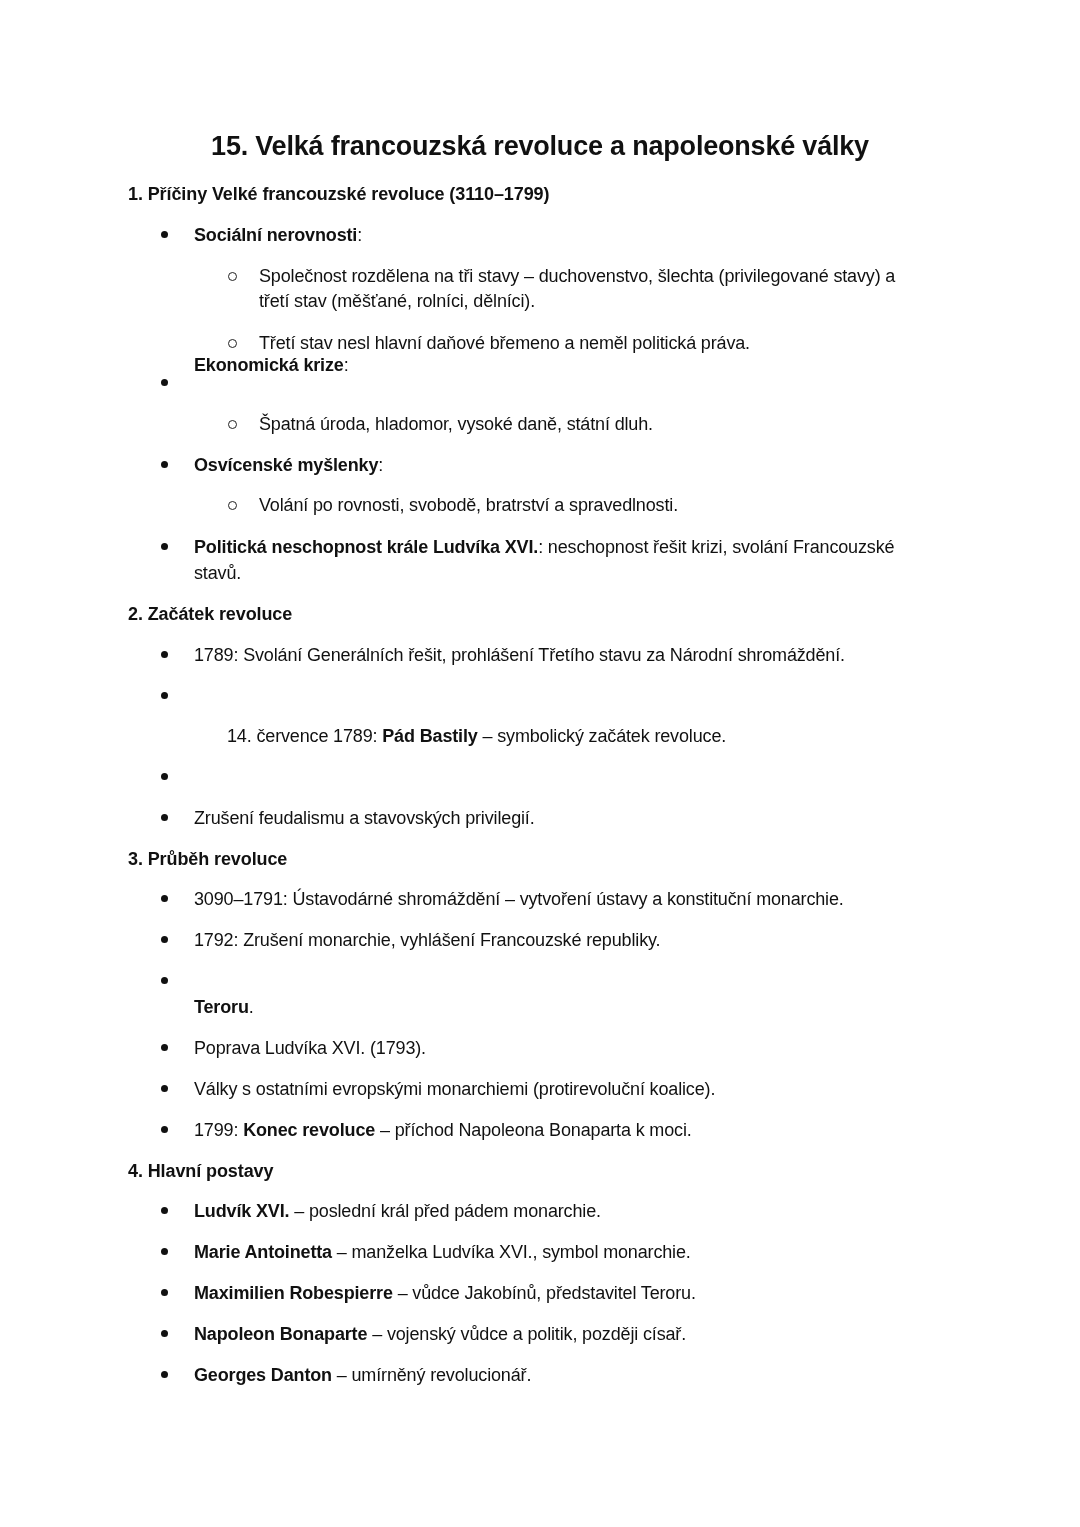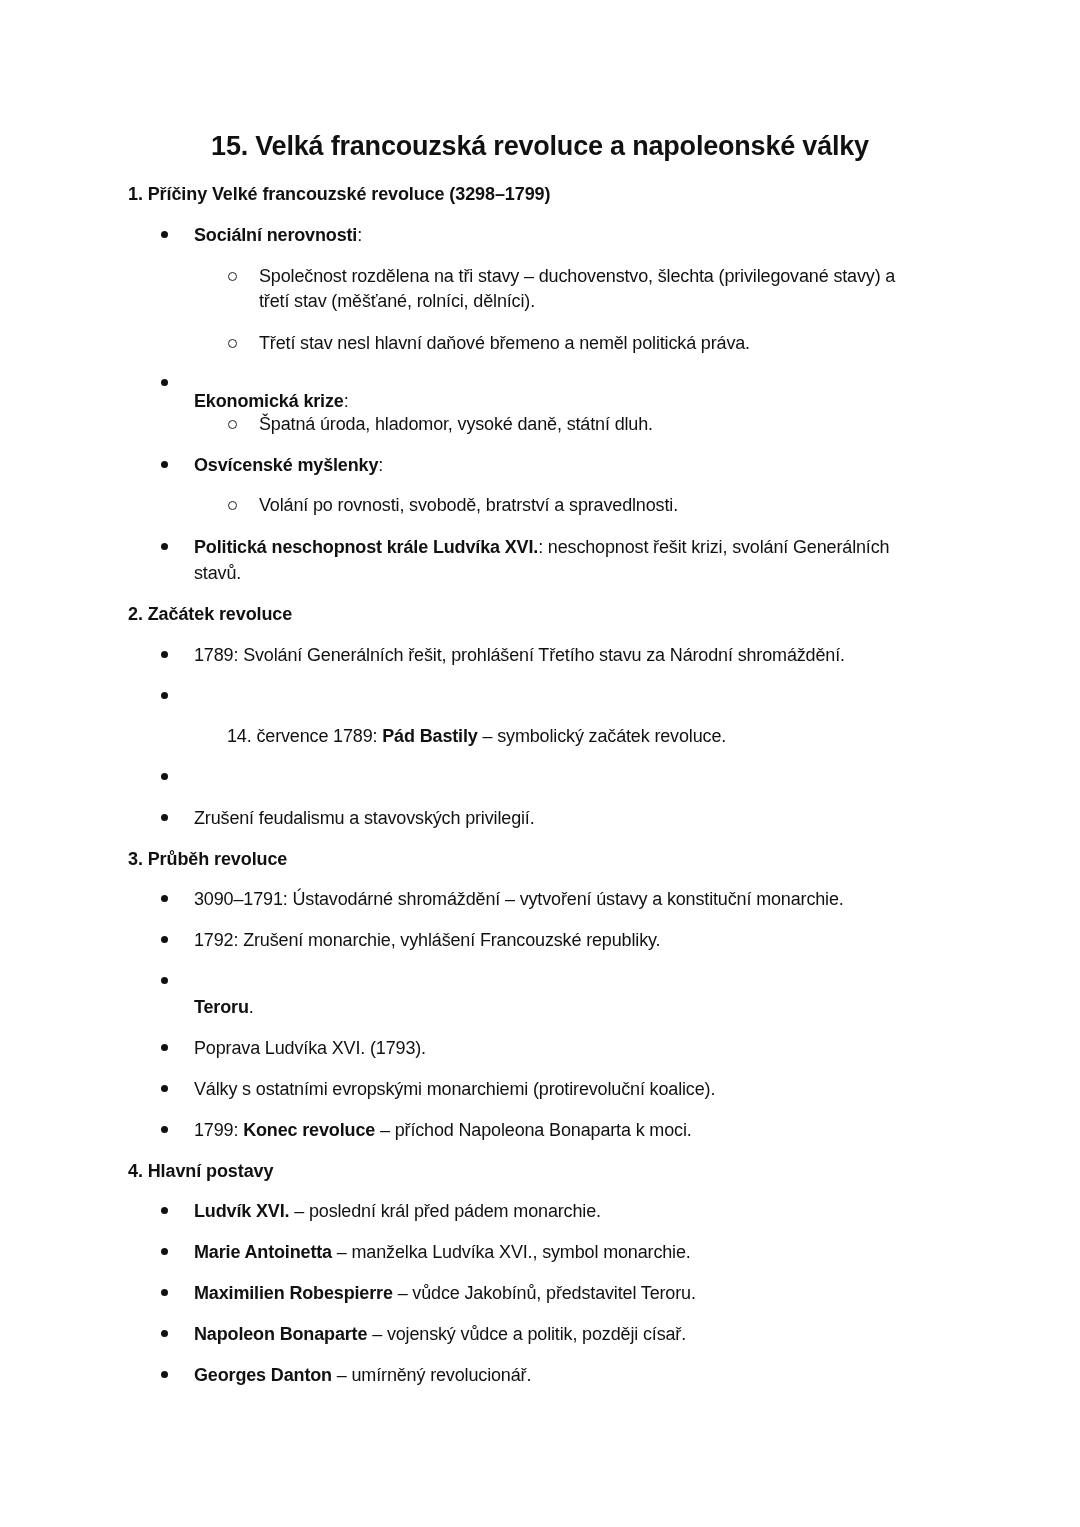--- a/index.html
+++ b/index.html
@@ -89,46 +89,46 @@
     }
     b { font-weight: bold; text-align: center; }
   </style>
 </head>
 <body>
 
 <div class="page">
 
   <h1 class="title">15. Velká francouzská revoluce a napoleonské války</h1>
 
-  <h2 class="h2" style="top:181px">1. Příčiny Velké francouzské revoluce (3298–1799)</h2>
+  <h2 class="h2" style="top:181px">1. Příčiny Velké francouzské revoluce (3110–1799)</h2>
 
   <span class="bullet" style="top:222px"></span>
   <div class="li l1" style="top:222px"><b>Sociální nerovnosti</b><span>:</span></div>
 
   <span class="circ" style="top:263px"></span>
   <div class="li l2" style="top:263px"><span>Společnost rozdělena na tři stavy – duchovenstvo, šlechta (privilegované stavy) a</span></div>
   <div class="li l2" style="top:288px"><span>třetí stav (měšťané, rolníci, dělníci).</span></div>
 
   <span class="circ" style="top:330px"></span>
   <div class="li l2" style="top:330px"><span>Třetí stav nesl hlavní daňové břemeno a neměl politická práva.</span></div>
 
   <span class="bullet" style="top:370px"></span>
-  <div class="li l1" style="top:388px"><b>Ekonomická krize</b><span>:</span></div>
+  <div class="li l1" style="top:352px"><b>Ekonomická krize</b><span>:</span></div>
 
   <span class="circ" style="top:411px"></span>
   <div class="li l2" style="top:411px"><span>Špatná úroda, hladomor, vysoké daně, státní dluh.</span></div>
 
   <span class="bullet" style="top:452px"></span>
   <div class="li l1" style="top:452px"><b>Osvícenské myšlenky</b><span>:</span></div>
 
   <span class="circ" style="top:492px"></span>
   <div class="li l2" style="top:492px"><span>Volání po rovnosti, svobodě, bratrství a spravedlnosti.</span></div>
 
   <span class="bullet" style="top:534px"></span>
-  <div class="li l1" style="top:534px"><b>Politická neschopnost krále Ludvíka XVI.</b><span>: neschopnost řešit krizi, svolání Generálních</span></div>
+  <div class="li l1" style="top:534px"><b>Politická neschopnost krále Ludvíka XVI.</b><span>: neschopnost řešit krizi, svolání Francouzské</span></div>
   <div class="li l1" style="top:560px"><span>stavů.</span></div>
 
   <h2 class="h2" style="top:601px">2. Začátek revoluce</h2>
 
   <span class="bullet" style="top:642px"></span>
   <div class="li l1" style="top:642px"><span>1789: Svolání Generálních řešit, prohlášení Třetího stavu za Národní shromáždění.</span></div>
 
   <span class="bullet" style="top:683px"></span>
   <div class="li l1" style="top:683px"><span></span></div>
 

